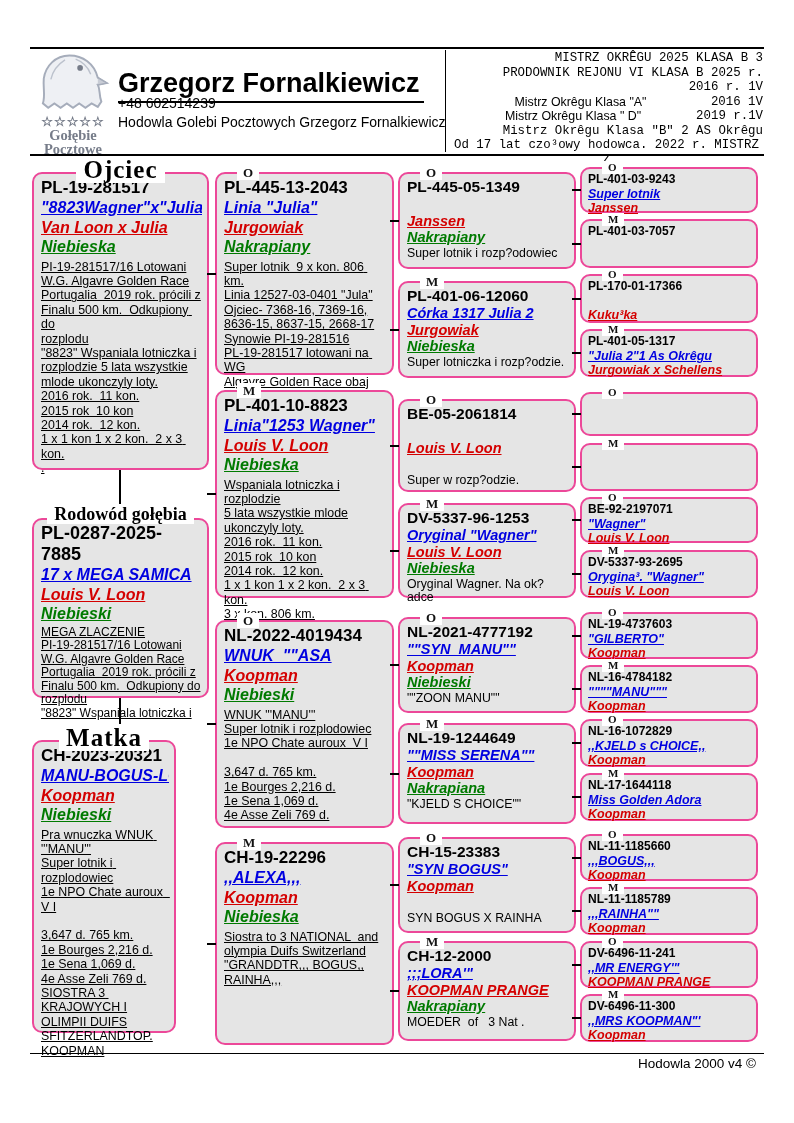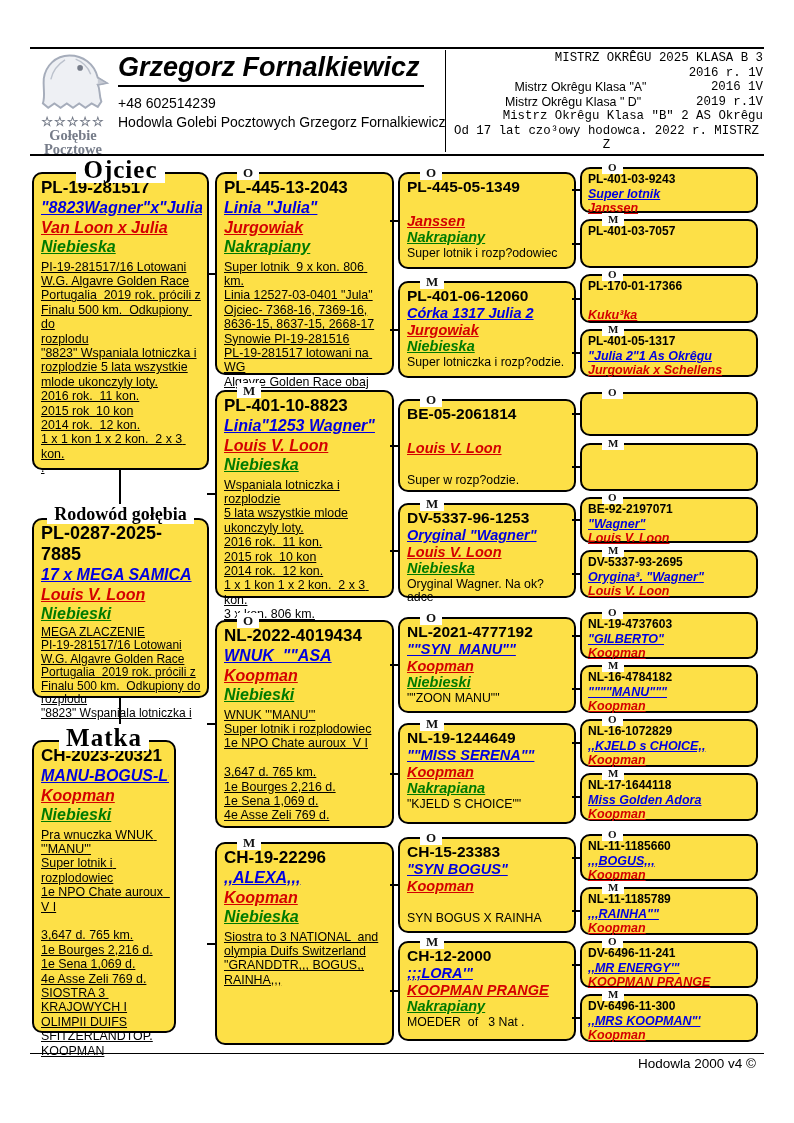--- a/index.html
+++ b/index.html
@@ -4,33 +4,33 @@
 <style>
   * { margin:0; padding:0; box-sizing:border-box; }
   body { background:#e8e8e8; font-family:"Liberation Sans", sans-serif; }
   .page { position:relative; width:794px; height:1123px; background:#ffffff; margin:0 auto; overflow:hidden; }
 
   .hline { position:absolute; border-top:2px solid #000; }
   .thinline { position:absolute; border-top:1px solid #000; }
   .vline { position:absolute; border-left:2px solid #000; }
 
   
-  .brand-name { position:absolute; left:118px; top:52px; font-size:27px; font-weight:bold; color:#000;
-                border-bottom:2px solid #000; padding:0 4px 2px 0;font-style:italic; }
+  .brand-name { position:absolute; left:118px; top:68px; font-size:27px; font-weight:bold; color:#000;
+                border-bottom:2px solid #000; padding:0 4px 2px 0; }
   .addr { position:absolute; left:118px; top:94px; font-size:14px; line-height:19px; color:#000; }
   .logo { position:absolute; left:30px; top:52px; width:86px; text-align:center; color:#767c89; }
   .logo .stars { font-size:13px; line-height:12px; font-weight:bold; letter-spacing:1px; margin-top:-2px; }
   .logo .lg-txt { font-family:"Liberation Serif", serif; font-weight:bold; font-size:14.5px; line-height:14px; }
   .ach { position:absolute; left:450px; top:51px; width:313px; font-size:12.4px; line-height:14.5px; color:#000; }
   .ach-row { display:flex; }
   .ach-left { flex:1; text-align:center; }
   .ach-right { text-align:center; margin-left:auto;font-family:Liberation Mono, monospace; }
 
   
-  .pbox { position:absolute; border:2px solid #000000; border-radius:10px; background:#fde047; padding:3px 5px 2px 7px; }
+  .pbox { position:absolute; border:2px solid #ec4899; border-radius:10px; background:#e5e5e5; padding:3px 5px 2px 7px; }
   .tag { position:absolute; top:-9px; left:20px; background:#fff; padding:0 6px;
          font-family:"Liberation Serif", serif; font-weight:bold; font-size:13px; line-height:15px; color:#111; }
   .c4 .tag { font-size:11px; top:-8px; line-height:13px; }
   .lab { position:absolute; left:0; right:0; top:-16px; text-align:center; }
   .lab span { background:#fff; padding:0 7px; font-family:"Liberation Serif", serif; font-weight:bold; color:#000; }
   .lab-xl { top:-18px; }
   .lab-xl span { font-size:25px; letter-spacing:1px; }
   .lab-md span { font-size:18px; }
 
   .ring { font-weight:bold; color:#000; }
@@ -82,20 +82,24 @@
   <div class="brand-name">Grzegorz Fornalkiewicz</div>
   <div class="addr">
     <div>+48 602514239</div>
     <div>Hodowla Golebi Pocztowych Grzegorz Fornalkiewicz</div>
   </div>
 
   <div class="ach">
     <div class="ach-row">
         <span class="ach-left"></span>
         <span class="ach-right">MISTRZ OKRÊGU 2025 KLASA  B 3</span>
+      </div>
+    <div class="ach-row">
+        <span class="ach-left"></span>
+        <span class="ach-right">PRODOWNIK REJONU VI KLASA B 2025 r.</span>
       </div>
     <div class="ach-row">
         <span class="ach-left"></span>
         <span class="ach-right">2016 r. 1V</span>
       </div>
     <div class="ach-row">
         <span class="ach-left">Mistrz Okrêgu Klasa "A"</span>
         <span class="ach-right">2016 1V</span>
       </div>
     <div class="ach-row">

